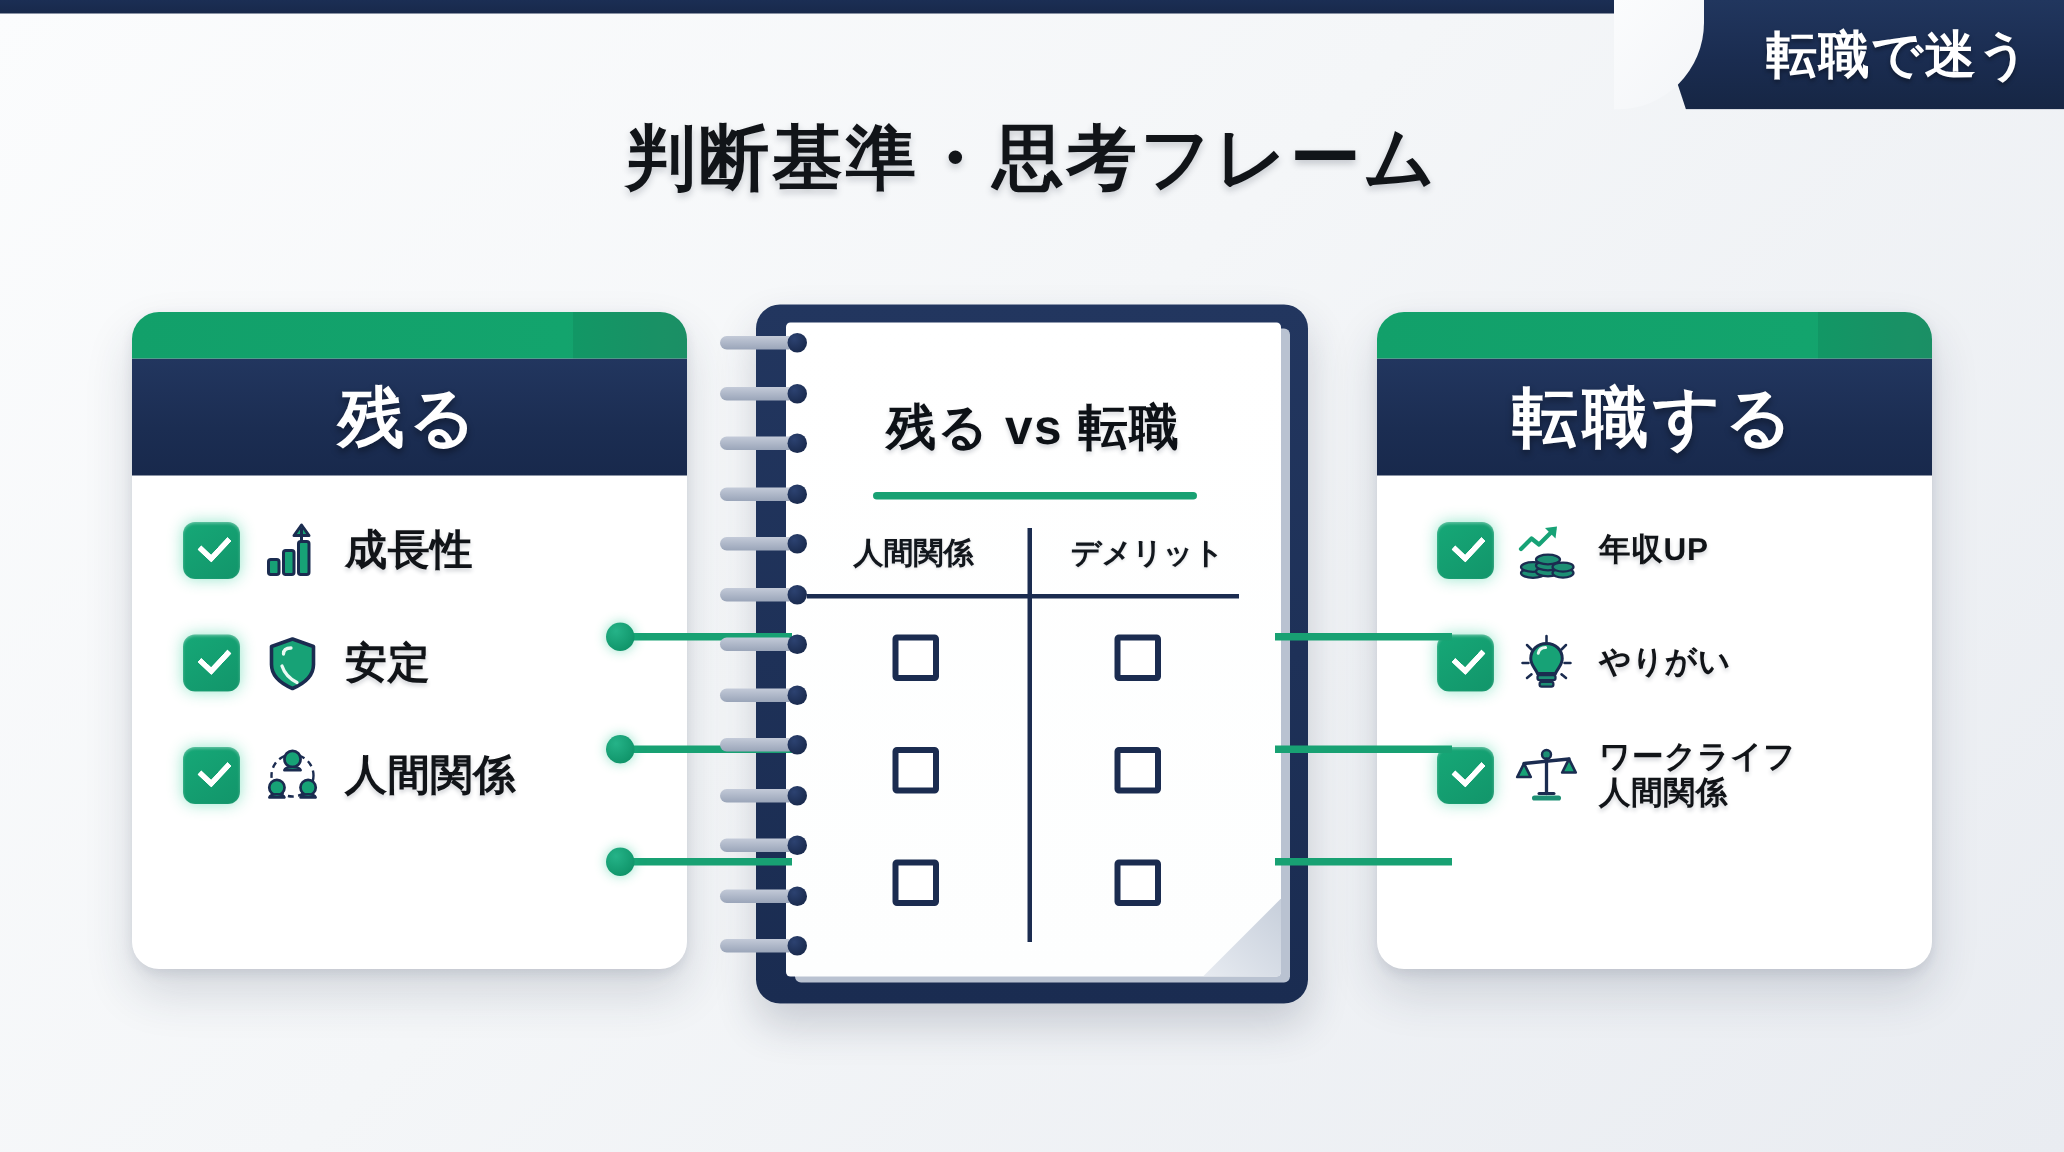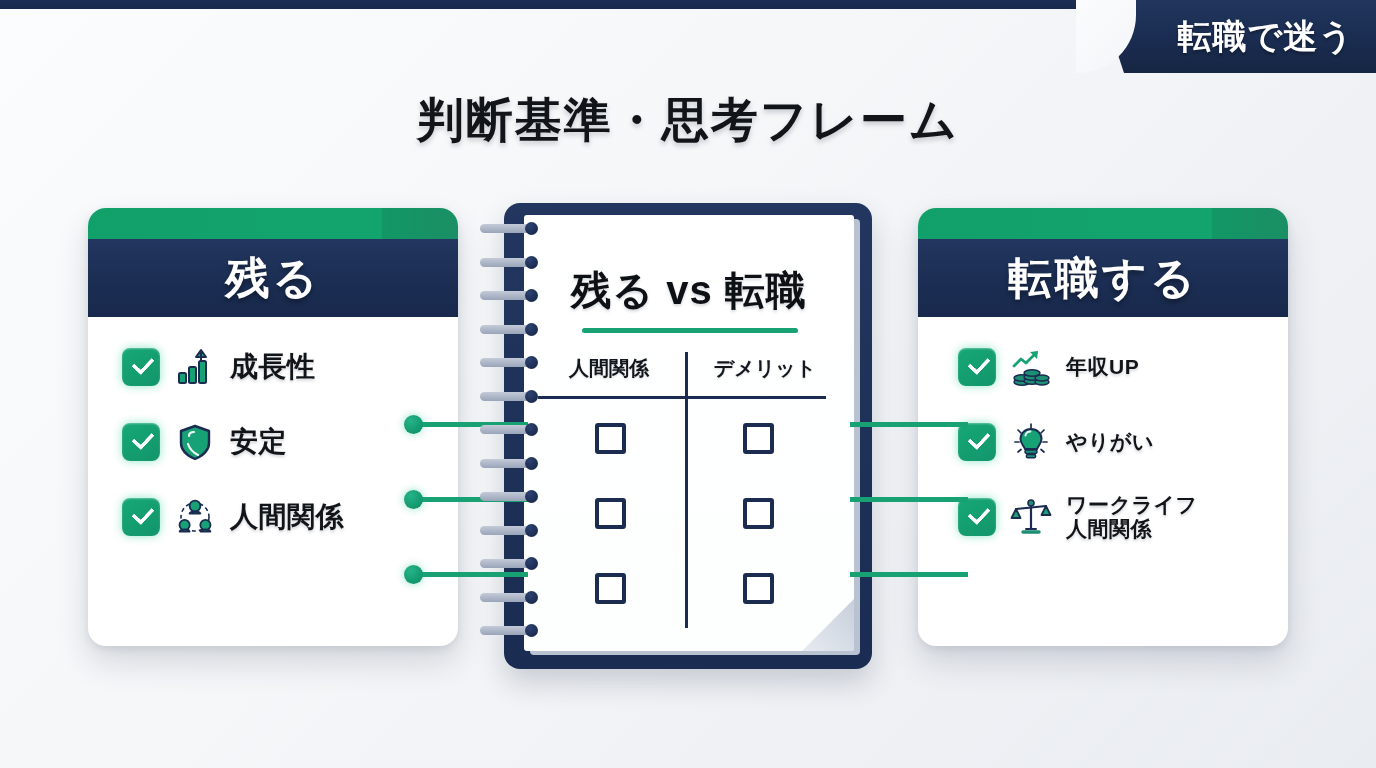--- a/index.html
+++ b/index.html
@@ -82,21 +82,20 @@
     top: 74px;
     left: 0;
     width: 1376px;
     text-align: center;
     font-size: 47px;
     font-weight: bold;
     color: #111418;
     letter-spacing: 2px;
     text-shadow: 0 3px 5px rgba(30,40,60,0.22);
     white-space: nowrap;
-    margin-top: 15px;
   }
 
   
   .card {
     position: absolute;
     top: 208px;
     width: 370px;
     height: 438px;
     background: #ffffff;
     border-radius: 18px;
@@ -226,21 +225,21 @@
     right: 0; bottom: 0;
     width: 52px; height: 52px;
     background: linear-gradient(225deg, #ffffff 0% 0%, #c7cfdb 0%, #e7ebf1 100%);
     clip-path: polygon(100% 0, 100% 100%, 0 100%);
   }
 
   .np-title {
     position: absolute;
     top: 48px; left: 0; right: 0;
     text-align: center;
-    font-size: 40px;
+    font-size: 33px;
     font-weight: bold;
     color: #0d1116;
     letter-spacing: 1px;
     white-space: nowrap;
     text-shadow: 0 2px 3px rgba(30,40,60,0.18);
   }
   .np-underline {
     position: absolute;
     top: 113px;
     left: 58px;

